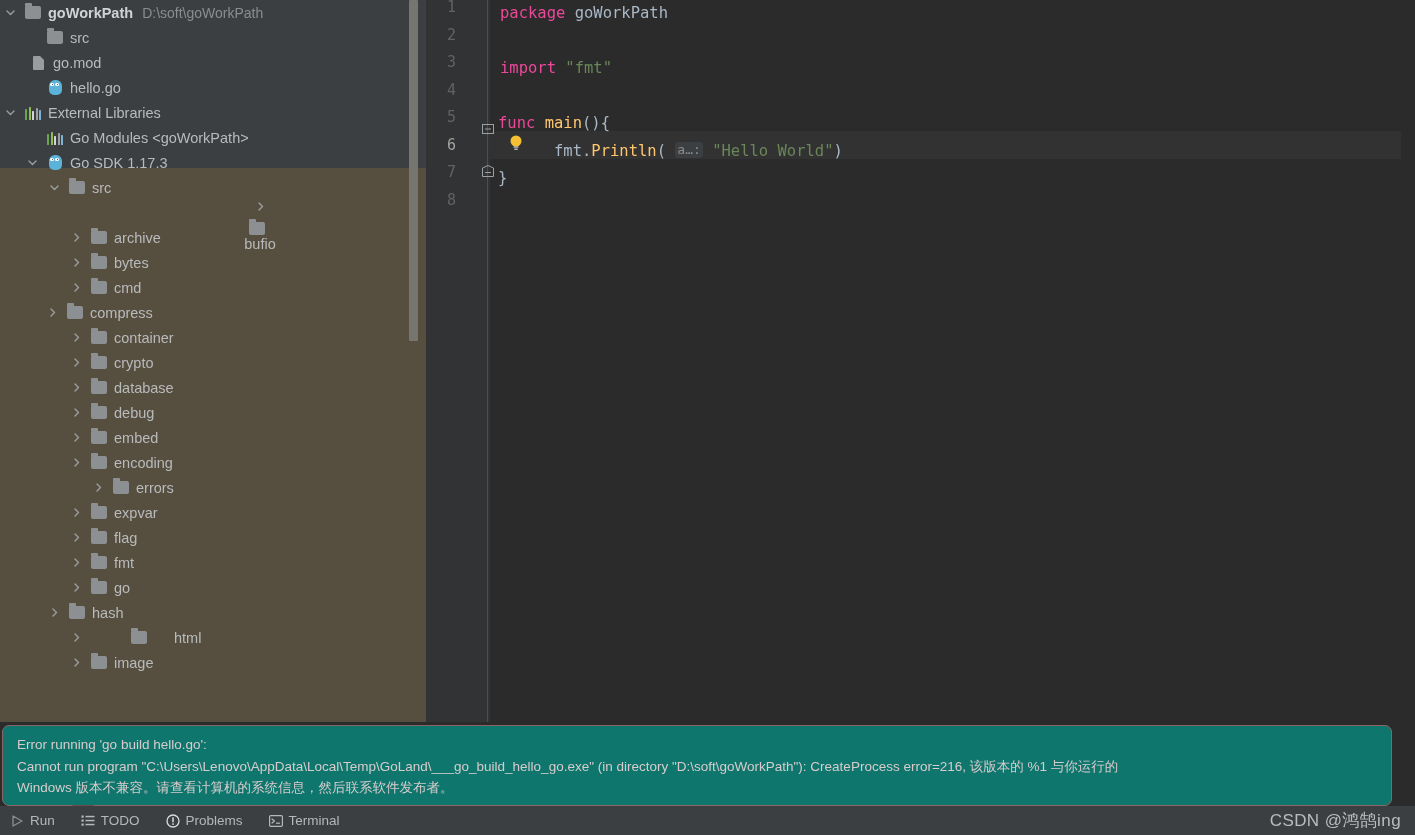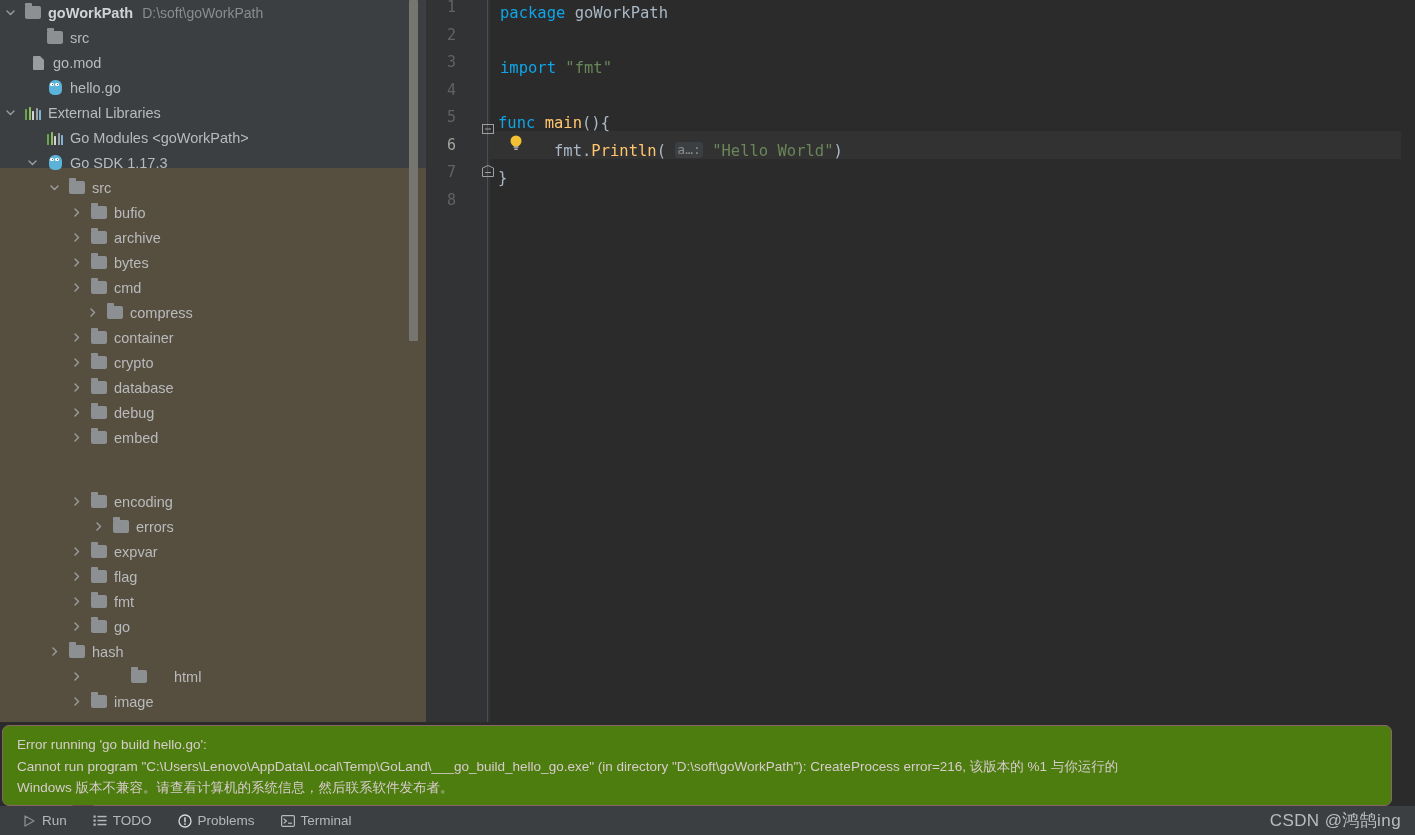--- a/index.html
+++ b/index.html
@@ -198,21 +198,21 @@
     line-height: 27.5px;
     white-space: pre;
     padding-left: 8px;
   }
   #current-line-highlight {
     position: absolute;
     left: 0; top: 131px;
     width: 987px; height: 28px;
     background: #323232;
   }
-  .tok-kw   { color: #0ea5e9; }
+  .tok-kw   { color: #ec4899; }
   .tok-pkg  { color: #a9b7c6; }
   .tok-str  { color: #6a8759; }
   .tok-fn   { color: #ffc66d; }
   .tok-plain{ color: #a9b7c6; }
   .tok-punct { color: #a9b7c6; }
   .param-hint {
     display: inline-block;
     background: #3c3f41;
     color: #8c8c8c;
     border-radius: 3px;
@@ -231,21 +231,21 @@
     right: 0; top: 0;
     width: 14px; height: 722px;
     background: #2b2b2b;
   }
 
   
   #error-balloon {
     position: absolute;
     left: 2px; top: 725px;
     width: 1390px; height: 81px;
-    background: #4d7c0f;
+    background: #0f766e;
     border: 1px solid #8a6565;
     border-radius: 7px;
     padding: 8px 14px 6px 14px;
     color: #d7cccc;
     font-size: 13.5px;
     line-height: 21.5px;
   }
   #error-balloon .err-line { white-space: normal; }
   #balloon-pointer {
     position: absolute;
@@ -257,21 +257,21 @@
   }
 
   
   #statusbar {
     position: absolute;
     left: 0; top: 806px;
     width: 1415px; height: 29px;
     background: #3c3f41;
     display: flex;
     align-items: center;
-    padding-left: 12px;
+    padding-left: 0;
     gap: 6px;
   }
   .status-tab {
     display: flex;
     align-items: center;
     gap: 6px;
     padding: 2px 10px;
     font-size: 13.5px;
     color: #b5b7b8;
     height: 25px;
@@ -381,21 +381,21 @@
             <svg width="11" height="11" viewBox="0 0 11 11">
               <path d="M2 4 L5.5 7.5 L9 4" fill="none" stroke="#9b9e9f" stroke-width="1.4" stroke-linecap="round" stroke-linejoin="round"></path>
             </svg>
           </span>
           <span style="width: 7px; flex: 0 0 7px;"></span>
           <span class="tree-icon">
             <span class="folder"></span>
           </span>
           <span class="lbl">src</span>
         </div>
-        <div class="tree-row" style="padding-left: 70px;">
+        <div class="tree-row" style="padding-left: 92px; flex-direction: column;">
           <span class="arrow">
             <svg width="11" height="11" viewBox="0 0 11 11">
               <path d="M4 2 L7.5 5.5 L4 9" fill="none" stroke="#9b9e9f" stroke-width="1.4" stroke-linecap="round" stroke-linejoin="round"></path>
             </svg>
           </span>
           <span style="width: 7px; flex: 0 0 7px;"></span>
           <span class="tree-icon">
             <span class="folder"></span>
           </span>
           <span class="lbl">bufio</span>
@@ -429,21 +429,21 @@
             <svg width="11" height="11" viewBox="0 0 11 11">
               <path d="M4 2 L7.5 5.5 L4 9" fill="none" stroke="#9b9e9f" stroke-width="1.4" stroke-linecap="round" stroke-linejoin="round"></path>
             </svg>
           </span>
           <span style="width: 7px; flex: 0 0 7px;"></span>
           <span class="tree-icon">
             <span class="folder"></span>
           </span>
           <span class="lbl">cmd</span>
         </div>
-        <div class="tree-row" style="padding-left: 86px;">
+        <div class="tree-row" style="padding-left: 46px;">
           <span class="arrow">
             <svg width="11" height="11" viewBox="0 0 11 11">
               <path d="M4 2 L7.5 5.5 L4 9" fill="none" stroke="#9b9e9f" stroke-width="1.4" stroke-linecap="round" stroke-linejoin="round"></path>
             </svg>
           </span>
           <span style="width: 7px; flex: 0 0 7px;"></span>
           <span class="tree-icon">
             <span class="folder"></span>
           </span>
           <span class="lbl">compress</span>
@@ -501,21 +501,21 @@
             <svg width="11" height="11" viewBox="0 0 11 11">
               <path d="M4 2 L7.5 5.5 L4 9" fill="none" stroke="#9b9e9f" stroke-width="1.4" stroke-linecap="round" stroke-linejoin="round"></path>
             </svg>
           </span>
           <span style="width: 7px; flex: 0 0 7px;"></span>
           <span class="tree-icon">
             <span class="folder"></span>
           </span>
           <span class="lbl">embed</span>
         </div>
-        <div class="tree-row" style="padding-left: 70px; margin-top: 39px;">
+        <div class="tree-row" style="padding-left: 70px;">
           <span class="arrow">
             <svg width="11" height="11" viewBox="0 0 11 11">
               <path d="M4 2 L7.5 5.5 L4 9" fill="none" stroke="#9b9e9f" stroke-width="1.4" stroke-linecap="round" stroke-linejoin="round"></path>
             </svg>
           </span>
           <span style="width: 7px; flex: 0 0 7px;"></span>
           <span class="tree-icon">
             <span class="folder"></span>
           </span>
           <span class="lbl">encoding</span>

